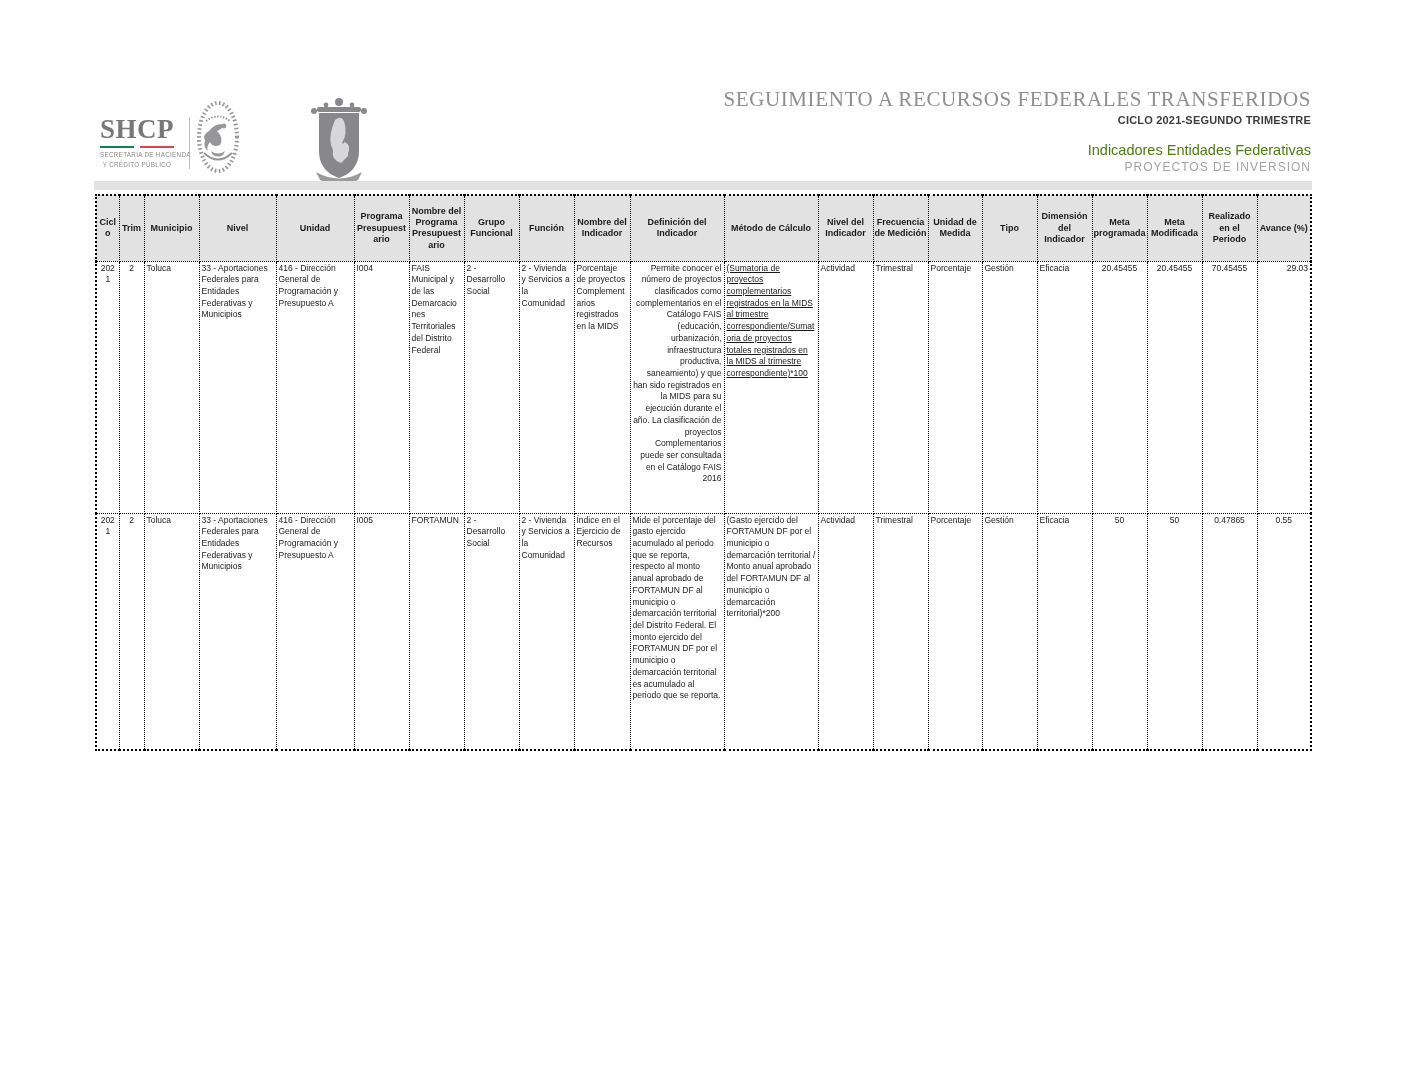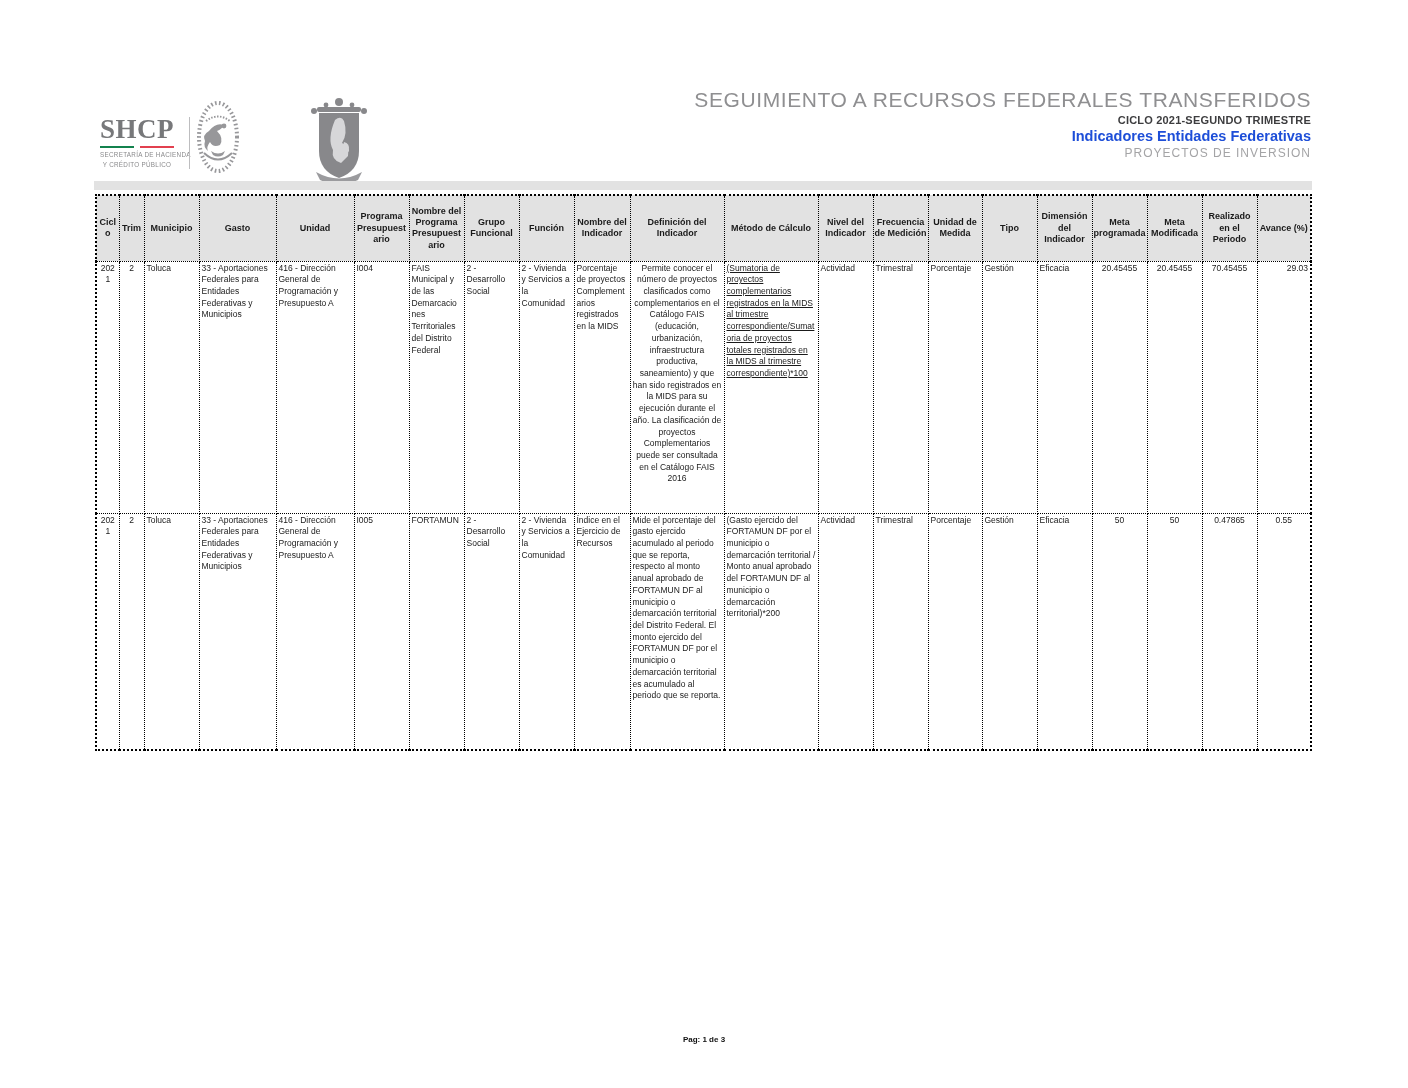--- a/index.html
+++ b/index.html
@@ -21,23 +21,23 @@
   .shcp-bar .seg-green{flex:0 0 46%;height:2px;}
   .shcp-bar .seg-gap{flex:0 0 8%;}
   .shcp-bar .seg-red{flex:0 0 46%;height:2px;}
   .shcp-caption{font-size:6.3px;line-height:1.55;color:#8a8a8c;letter-spacing:0.3px;margin-top:2px;white-space:nowrap;}
   .logo-divider{position:absolute;left:189px;top:117px;width:1px;height:52px;background:#bdbdbf;}
   .eagle-emblem{position:absolute;left:195px;top:99px;}
   .shield-emblem{position:absolute;left:306px;top:96px;}
 
   
   .titles{position:absolute;right:97px;top:88px;text-align:right;}
-  .main-title{font-size:21px;color:#8f8f91;letter-spacing:0.6px;line-height:1.1;}
+  .main-title{font-size:21px;color:#8f8f91;letter-spacing:0.6px;line-height:1.1;font-family:Liberation Serif, serif;}
   .sub-cycle{font-size:11px;font-weight:bold;color:#3d3d3f;margin-top:3px;letter-spacing:0.2px;}
-  .sub-indicadores{font-size:14.5px;font-weight:bold;color:#1d4ed8;margin-top:2px;}
+  .sub-indicadores{font-size:14.5px;font-weight:normal;color:#4d7c0f;margin-top:16px;}
   .sub-proyectos{font-size:12px;color:#a4a4a6;margin-top:2px;letter-spacing:1px;}
 
   
   .gray-band{position:absolute;left:94px;top:181px;width:1218px;height:9px;background:#e2e2e2;}
 
   
   table.report{
     position:absolute;left:95px;top:194px;width:1215px;
     border-collapse:collapse;table-layout:fixed;
     border:2px dotted #000;
@@ -141,21 +141,21 @@
         <col style="width: 55px;">
         <col style="width: 55px;">
         <col style="width: 55px;">
         <col style="width: 54px;">
       </colgroup>
       <thead>
         <tr style="height: 66px;">
           <th>Ciclo</th>
           <th>Trim</th>
           <th>Municipio</th>
-          <th>Gasto</th>
+          <th>Nivel</th>
           <th>Unidad</th>
           <th>Programa Presupuestario</th>
           <th>Nombre del Programa Presupuestario</th>
           <th>Grupo Funcional</th>
           <th>Función</th>
           <th>Nombre del Indicador</th>
           <th>Definición del Indicador</th>
           <th>Método de Cálculo</th>
           <th>Nivel del Indicador</th>
           <th>Frecuencia de Medición</th>
@@ -173,21 +173,21 @@
           <td style="text-align: center;">2021</td>
           <td style="text-align: center;">2</td>
           <td style="text-align: left;">Toluca</td>
           <td style="text-align: left;">33 - Aportaciones Federales para Entidades Federativas y Municipios</td>
           <td style="text-align: left;">416 - Dirección General de Programación y Presupuesto A</td>
           <td style="text-align: left;">I004</td>
           <td style="text-align: left;">FAIS Municipal y de las Demarcaciones Territoriales del Distrito Federal</td>
           <td style="text-align: left;">2 - Desarrollo Social</td>
           <td style="text-align: left;">2 - Vivienda y Servicios a la Comunidad</td>
           <td style="text-align: left;">Porcentaje de proyectos Complementarios registrados en la MIDS</td>
-          <td style="text-align: center;">Permite conocer el número de proyectos clasificados como complementarios en el Catálogo FAIS (educación, urbanización, infraestructura productiva, saneamiento) y que han sido registrados en la MIDS  para su ejecución durante el año. La clasificación de proyectos Complementarios puede ser consultada en el Catálogo FAIS 2016</td>
+          <td style="text-align: right;">Permite conocer el número de proyectos clasificados como complementarios en el Catálogo FAIS (educación, urbanización, infraestructura productiva, saneamiento) y que han sido registrados en la MIDS  para su ejecución durante el año. La clasificación de proyectos Complementarios puede ser consultada en el Catálogo FAIS 2016</td>
           <td style="text-align: left; text-decoration: underline;">(Sumatoria de proyectos complementarios registrados en la MIDS al trimestre correspondiente/Sumatoria de proyectos totales registrados en la MIDS al trimestre correspondiente)*100</td>
           <td style="text-align: left;">Actividad</td>
           <td style="text-align: left;">Trimestral</td>
           <td style="text-align: left;">Porcentaje</td>
           <td style="text-align: left;">Gestión</td>
           <td style="text-align: left;">Eficacia</td>
           <td style="text-align: center;">20.45455</td>
           <td style="text-align: center;">20.45455</td>
           <td style="text-align: center;">70.45455</td>
           <td style="text-align: right;">29.03</td>
@@ -211,15 +211,14 @@
           <td style="text-align: left;">Gestión</td>
           <td style="text-align: left;">Eficacia</td>
           <td style="text-align: center;">50</td>
           <td style="text-align: center;">50</td>
           <td style="text-align: center;">0.47865</td>
           <td style="text-align: center;">0.55</td>
         </tr>
       </tbody>
     </table>
 
-  <div class="footer">Pag: 1 de 3</div>
 
 </div>
 
 </body></html>

